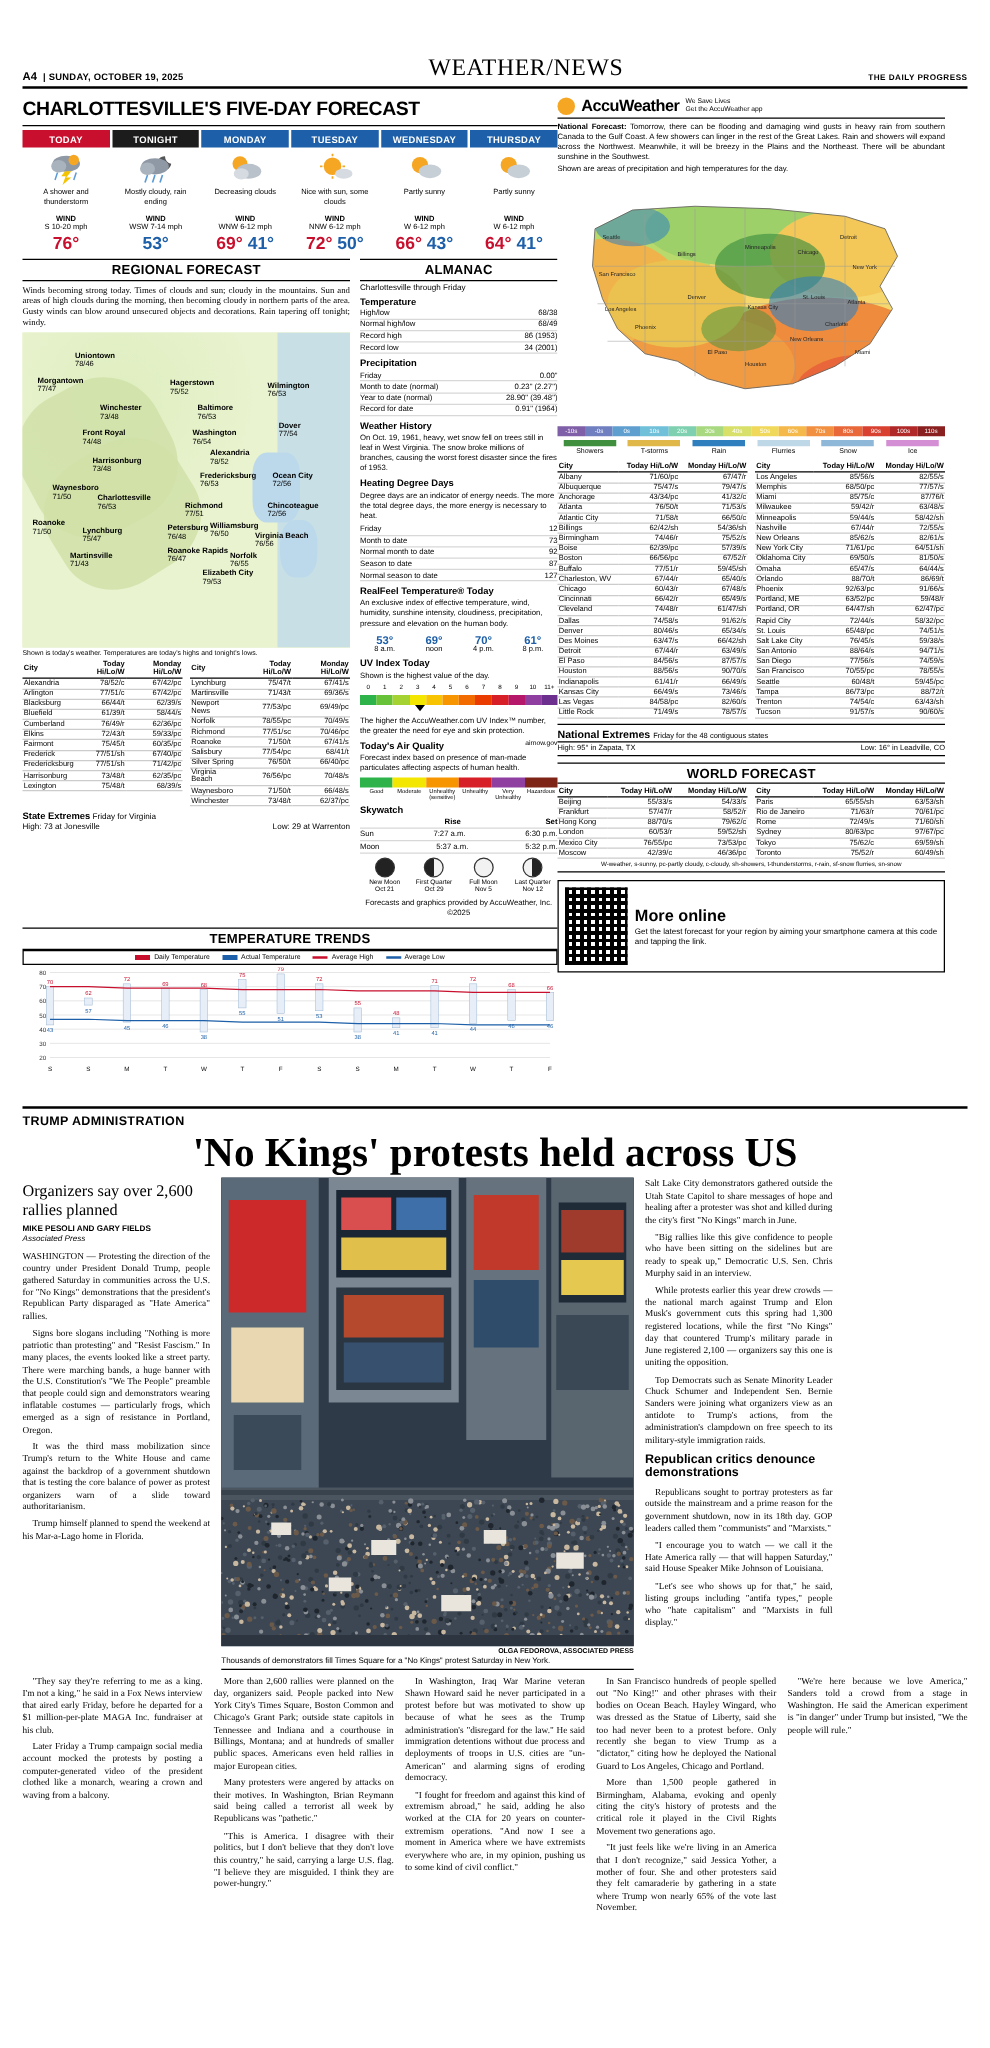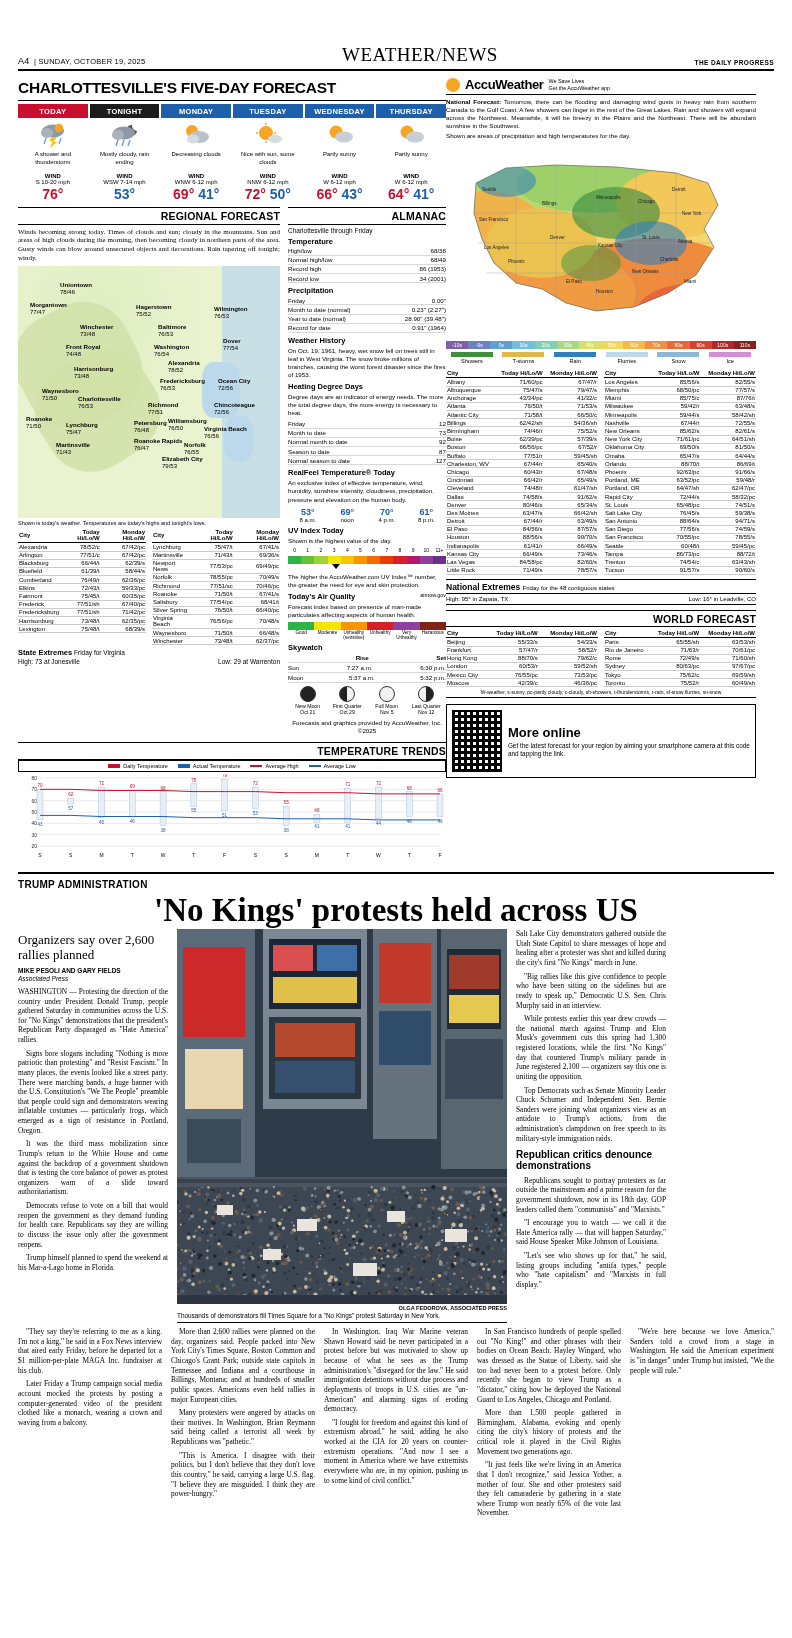--- a/index.html
+++ b/index.html
@@ -10,21 +10,21 @@
     font-family: "Liberation Serif", serif;
     color: #000;
     position: relative;
     overflow: hidden;
   }
   .page { position:relative; width:792px; height:1638px; padding: 0 18px; }
 
   
   .masthead { display:flex; align-items:flex-end; justify-content:space-between;
     border-bottom: 2px solid #000; padding: 44px 0 3px 0; }
-  .mh-left { font-family:"Liberation Sans",sans-serif; font-size:7.5px; font-weight:normal; letter-spacing:.2px;}
+  .mh-left { font-family:"Liberation Sans",sans-serif; font-size:7.5px; font-weight:bold; letter-spacing:.2px;}
   .mh-left .pg { font-size:9px; }
   .mh-center { font-family:"Liberation Serif",serif; font-size:19px; letter-spacing:.5px; }
   .mh-right { font-family:"Liberation Sans",sans-serif; font-size:6.5px; font-weight:bold; letter-spacing:.4px;}
 
   
   .wx { display:flex; gap:0; margin-top:6px; }
   .wx-left { width: 428px; }
   .wx-right { width: 310px; }
 
   .hdr-5day { font-family:"Liberation Sans",sans-serif; font-weight:bold; font-size:15.5px;
@@ -42,21 +42,21 @@
   .day .icon { height:30px; display:flex; align-items:center; justify-content:center; margin-top:2px;}
   .day .desc { font-family:"Liberation Sans",sans-serif; font-size:6px; line-height:1.25; min-height:22px; padding:1px 2px;}
   .day .windlbl { font-family:"Liberation Sans",sans-serif; font-size:6px; font-weight:bold; margin-top:1px;}
   .day .wind { font-family:"Liberation Sans",sans-serif; font-size:6px; }
   .day .temps { font-family:"Liberation Sans",sans-serif; font-weight:bold; font-size:14px; margin-top:1px;}
   .day .temps .lo { color:#1d5fa8; }
   .day .temps .hi { color:#c8102e; }
 
   
   .sec-h { font-family:"Liberation Sans",sans-serif; font-weight:bold; font-size:10.5px;
-      text-align:right; border-bottom:1px solid #000; border-top:1.5px solid #000;
+      text-align:center; border-bottom:1px solid #000; border-top:1.5px solid #000;
       padding:2px 0 1.5px; margin-top:5px; letter-spacing:.2px;}
 
   .two-col { display:flex; gap:8px; }
   .col-map { width:262px; }
   .col-alm { width:158px; }
 
   .regional-text { font-size:7px; line-height:1.28; text-align:justify; margin:3px 0 3px; font-family:"Liberation Serif",serif;}
 
   
   .mapbox { position:relative; width:100%; height:252px; background:#e9f3cf; border:0; overflow:hidden;}
@@ -142,21 +142,21 @@
 
   .qr-box { border:1px solid #000; margin-top:6px; padding:5px; display:flex; gap:6px; align-items:center;}
   .qr { width:62px; height:62px; background:
      repeating-linear-gradient(90deg,#000 0 3px,#fff 3px 6px),
      repeating-linear-gradient(0deg,#000 0 3px,transparent 3px 6px);
      background-blend-mode: multiply;}
   .qr-txt .mo { font-family:"Liberation Sans",sans-serif; font-weight:bold; font-size:13px;}
   .qr-txt p { font-family:"Liberation Sans",sans-serif; font-size:6.4px; line-height:1.3; margin:2px 0 0;}
 
   
-  .story { border-top:2px solid #000; margin-top:8px; padding-top:5px;}
+  .story { border-top:2px solid #000; margin-top:20px; padding-top:5px;}
   .kicker { font-family:"Liberation Sans",sans-serif; font-weight:bold; font-size:10px; letter-spacing:.3px;}
   .headline { font-family:"Liberation Serif",serif; font-size:33px; line-height:1.02; margin:4px 0 2px; font-weight:bold;text-align:center;}
   .deck { font-family:"Liberation Serif",serif; font-size:13px; line-height:1.15; margin:4px 0 4px; }
   .byline { font-family:"Liberation Sans",sans-serif; font-size:6.5px; font-weight:bold; line-height:1.3; margin-bottom:3px;}
   .byline .org { font-weight:normal; font-style:italic;}
 
   .story-top { display:flex; gap:9px; }
   .col-narrow { width:150px; }
   .col-photo { width:330px; }
   .col-right { width:150px; }
@@ -1263,21 +1263,20 @@
       <div class="col-narrow">
         <div class="deck">Organizers say over 2,600 rallies planned</div>
         <div class="byline">
           <div>MIKE PESOLI AND GARY FIELDS</div>
           <div class="org">Associated Press</div>
         </div>
         <div id="col1">
             <p class="body first">WASHINGTON — Protesting the direction of the country under President Donald Trump, people gathered Saturday in communities across the U.S. for "No Kings" demonstrations that the president's Republican Party disparaged as "Hate America" rallies.</p>
             <p class="body">Signs bore slogans including "Nothing is more patriotic than protesting" and "Resist Fascism." In many places, the events looked like a street party. There were marching bands, a huge banner with the U.S. Constitution's "We The People" preamble that people could sign and demonstrators wearing inflatable costumes — particularly frogs, which emerged as a sign of resistance in Portland, Oregon.</p>
             <p class="body">It was the third mass mobilization since Trump's return to the White House and came against the backdrop of a government shutdown that is testing the core balance of power as protest organizers warn of a slide toward authoritarianism.</p>
-            <p class="body">Democrats refuse to vote on a bill that would reopen the government as they demand funding for health care. Republicans say they are willing to discuss the issue only after the government reopens.</p>
             <p class="body">Trump himself planned to spend the weekend at his Mar-a-Lago home in Florida.</p>
           </div>
       </div>
 
       <div class="col-photo">
         <div class="photo">
           <svg width="330" height="375" viewBox="0 0 330 375" preserveAspectRatio="none">
             <rect width="330" height="375" fill="#2e3a47"></rect>
 
             <rect x="0" y="0" width="78" height="250" fill="#5b6a78"></rect>

